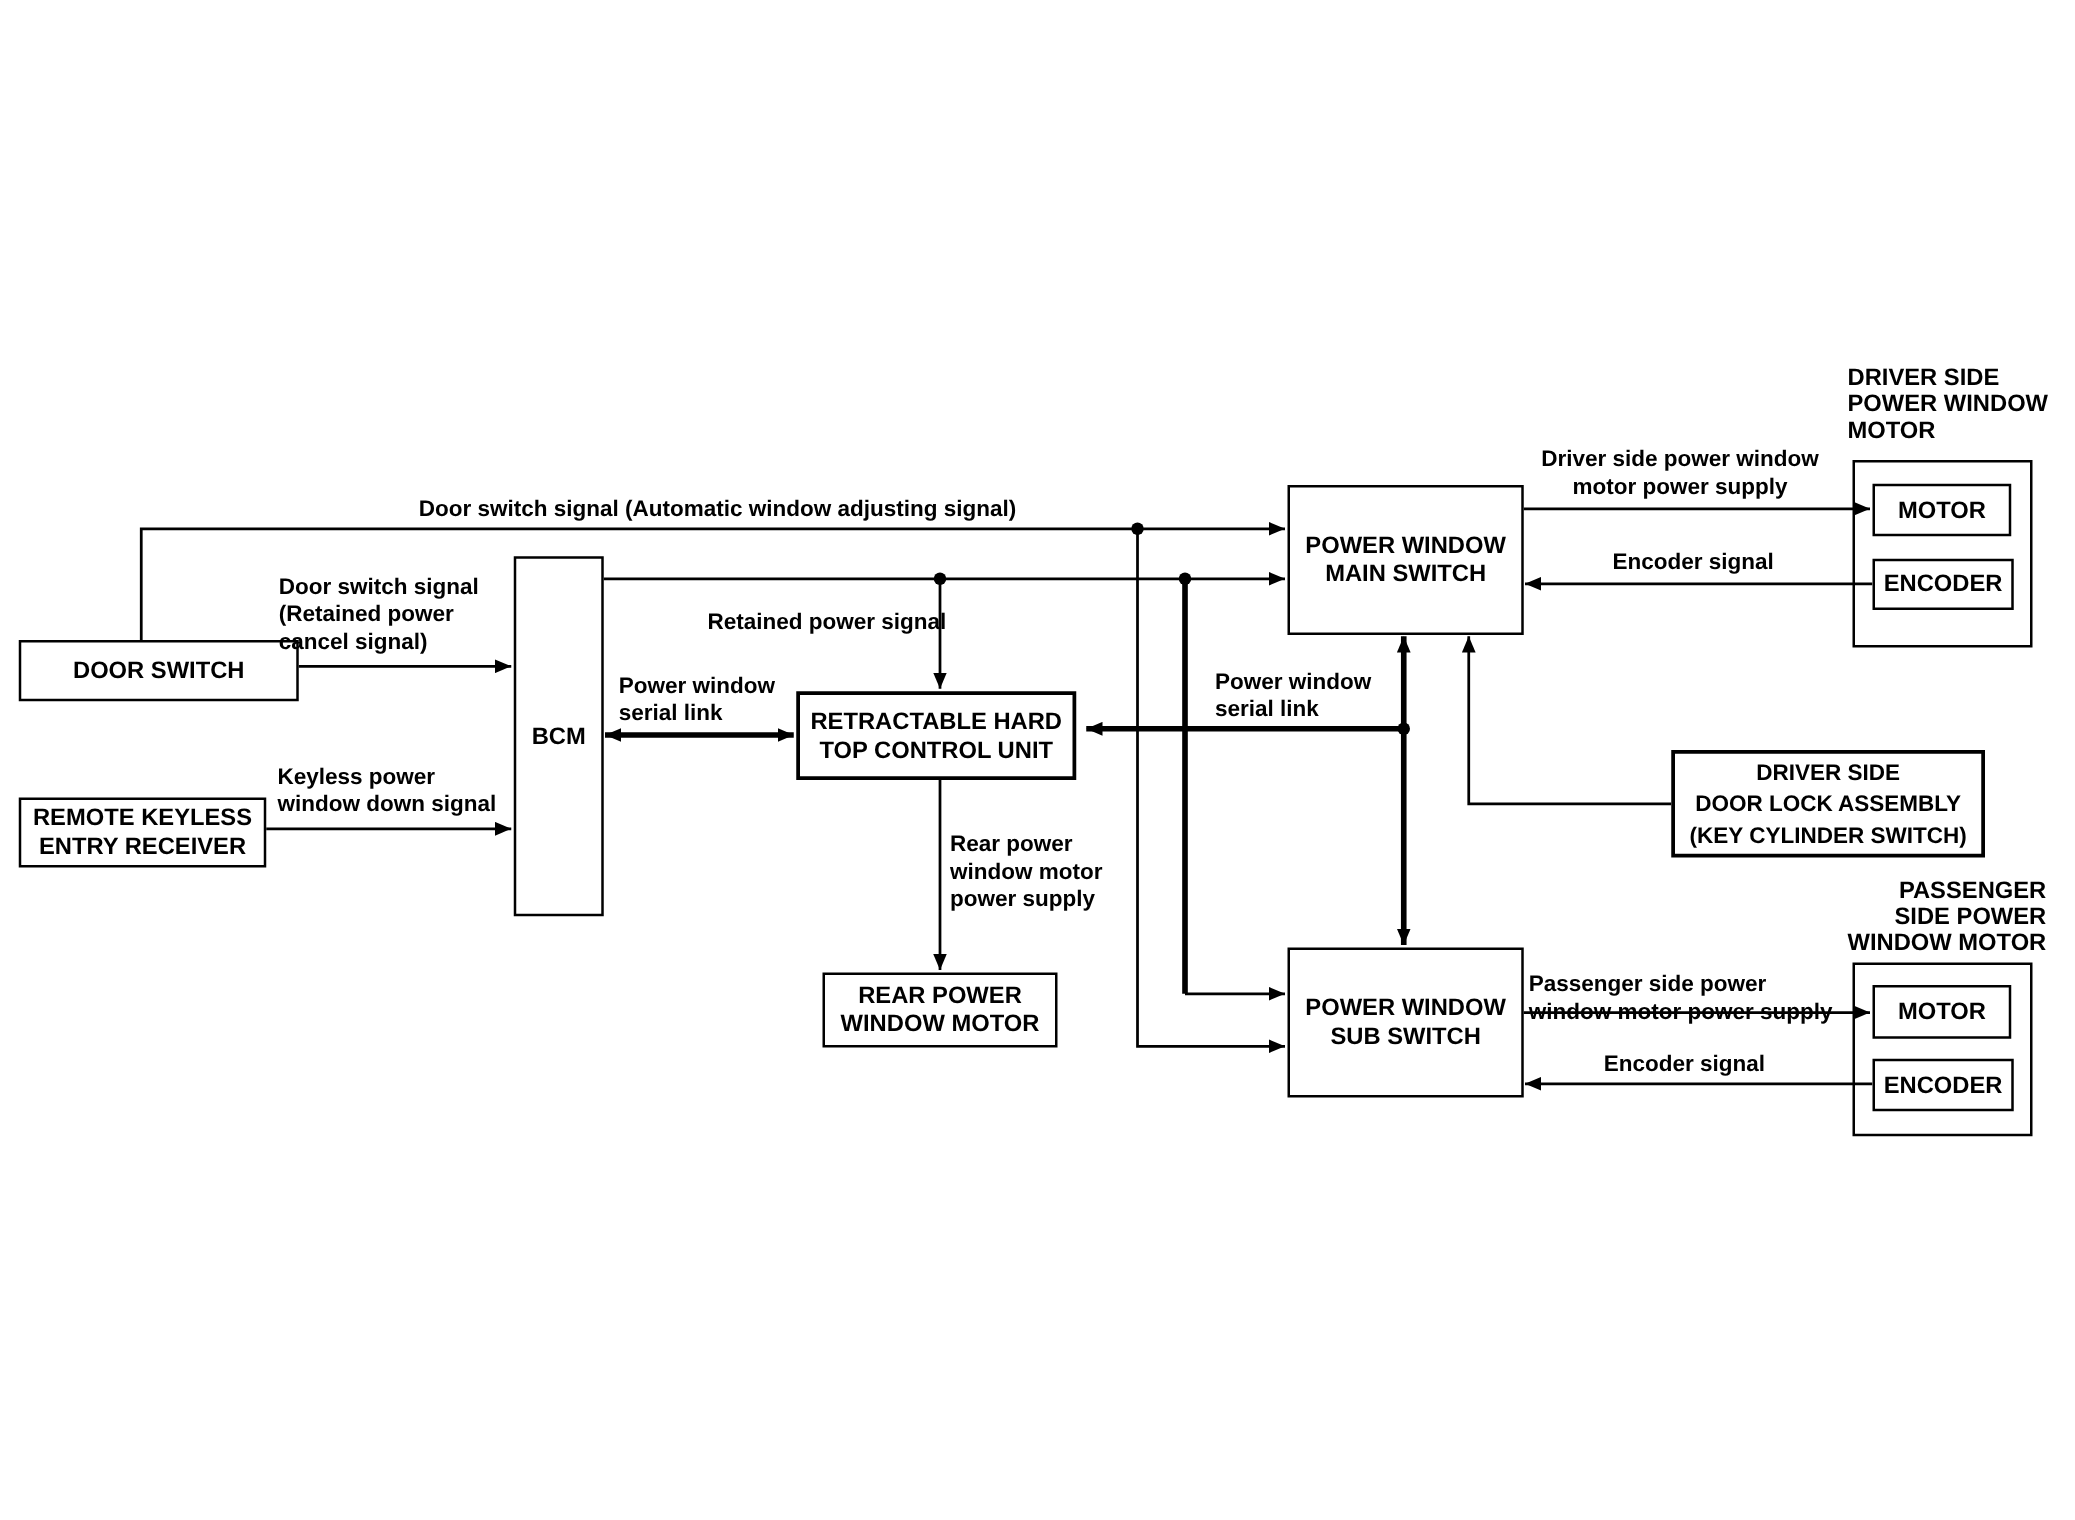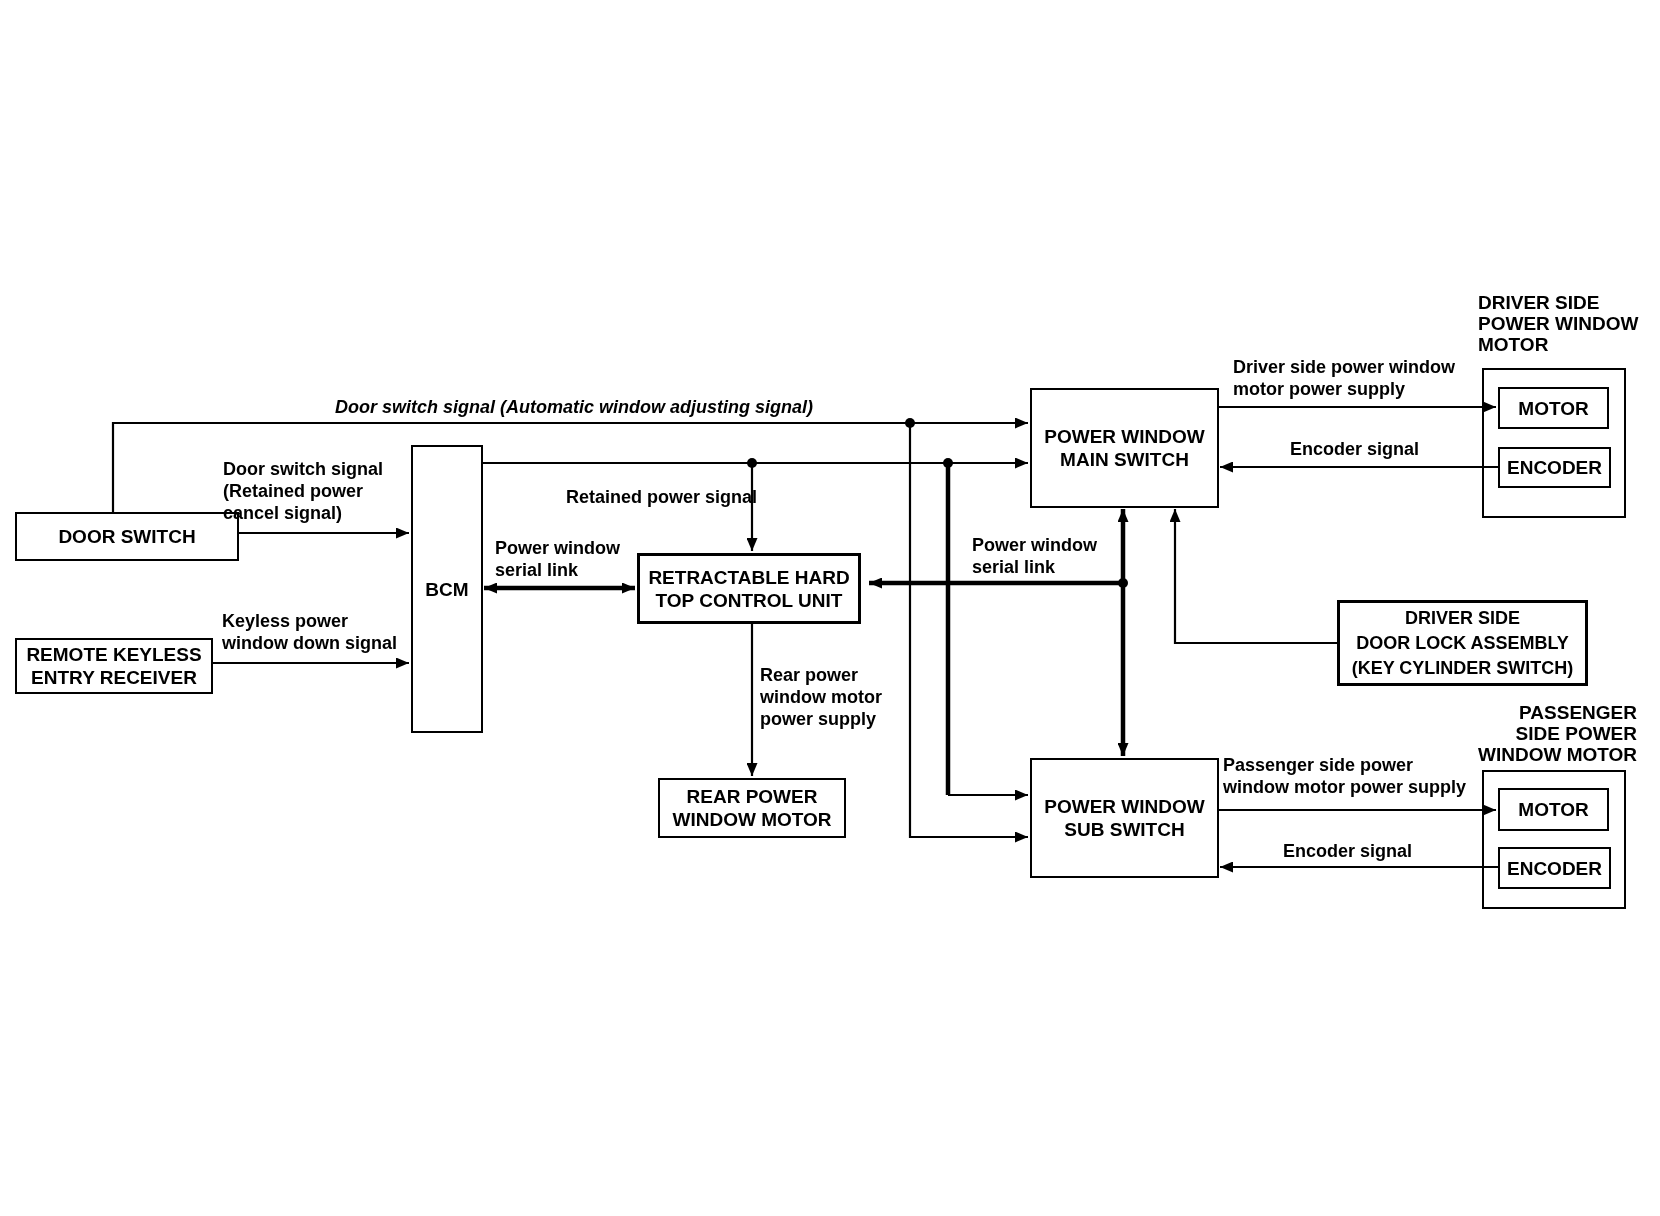--- a/index.html
+++ b/index.html
@@ -115,21 +115,21 @@
   <div class="box" style="left:1498px;top:387px;width:111px;height:42px;">MOTOR</div>
   <div class="box" style="left:1498px;top:447px;width:113px;height:41px;">ENCODER</div>
 
   <div class="title" style="left:1478px;top:702px;text-align:right;">PASSENGER
 SIDE POWER
 WINDOW MOTOR</div>
   <div class="box hollow" style="left:1482px;top:770px;width:144px;height:139px;"></div>
   <div class="box" style="left:1498px;top:788px;width:111px;height:43px;">MOTOR</div>
   <div class="box" style="left:1498px;top:847px;width:113px;height:42px;">ENCODER</div>
 
-  <div class="lbl" style="left:335px;top:396px;font-style:italic;">Door switch signal (Automatic window adjusting signal)</div>
+  <div class="lbl" style="left:335px;top:396px;">Door switch signal (Automatic window adjusting signal)</div>
 
   <div class="lbl" style="left:223px;top:458px;">Door switch signal
 (Retained power
 cancel signal)</div>
 
   <div class="lbl" style="left:222px;top:610px;">Keyless power
 window down signal</div>
 
   <div class="lbl" style="left:566px;top:438px;margin-top:48px;">Retained power signal</div>
 
@@ -137,23 +137,23 @@
 serial link</div>
 
   <div class="lbl" style="left:972px;top:534px;">Power window
 serial link</div>
 
   <div class="lbl" style="left:760px;top:664px;">Rear power
 window motor
 power supply</div>
 
 
-  <div class="lbl" style="left:1233px;top:356px;">Driver side power window
+  <div class="lbl" style="left:1233px;top:356px;text-align:center;">Driver side power window
 motor power supply</div>
 
   <div class="lbl" style="left:1290px;top:438px;">Encoder signal</div>
 
-  <div class="lbl" style="left:1223px;top:754px;">Passenger side power
+  <div class="lbl" style="left:1223px;top:776px;">Passenger side power
 window motor power supply</div>
 
   <div class="lbl" style="left:1283px;top:840px;">Encoder signal</div>
 
 </div>
 
 </body></html>

